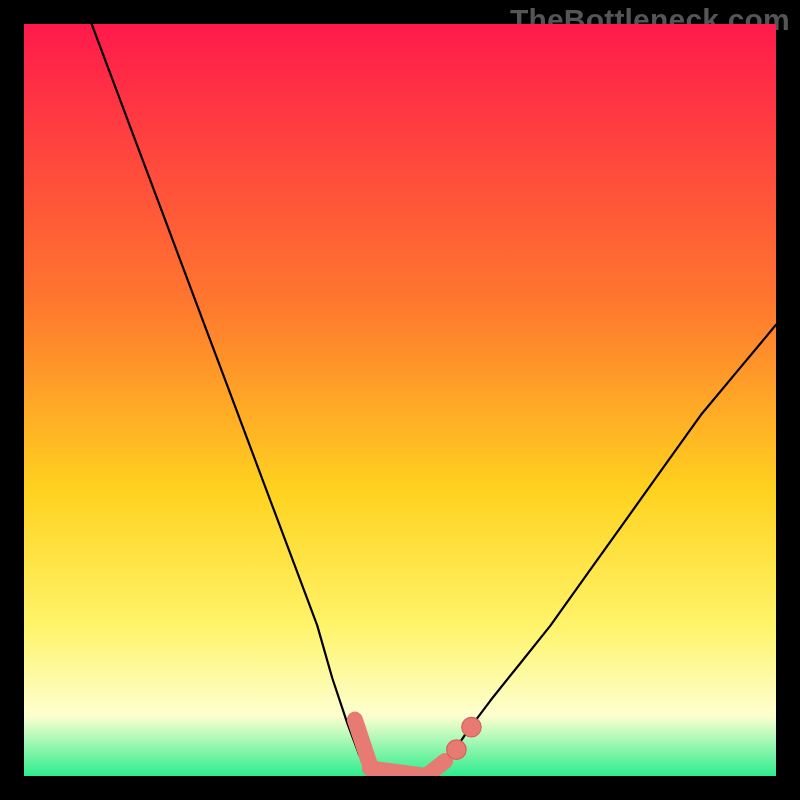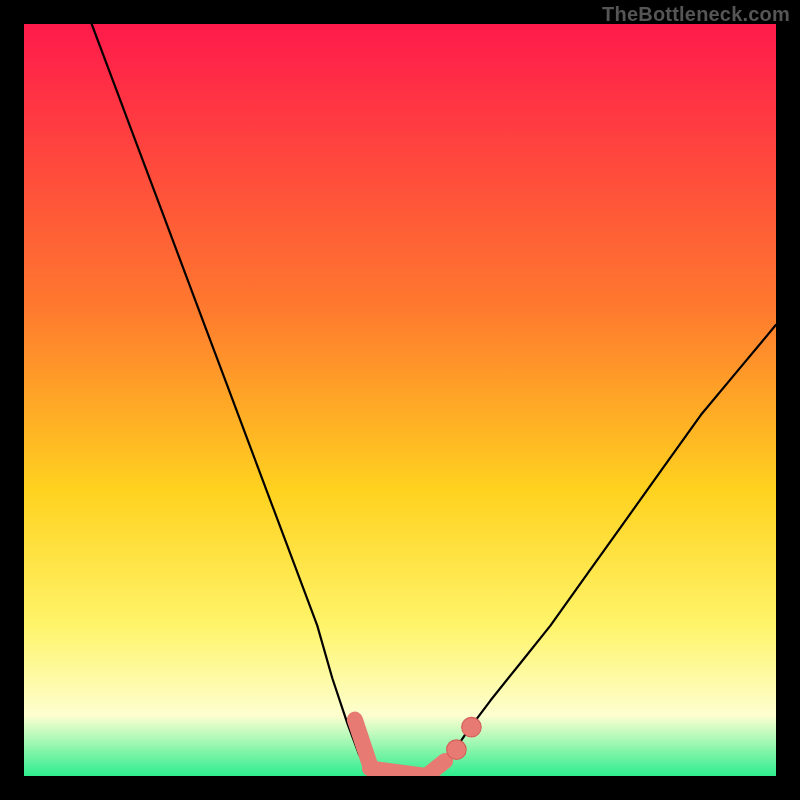--- a/index.html
+++ b/index.html
@@ -24,21 +24,21 @@
     top: 24px;
     left: 24px;
     width: 752px;
     height: 752px;
   }
   .watermark {
     position: absolute;
     top: 3px;
     right: 10px;
     color: #555;
-    font-size: 20px;
+    font-size: 30px;
     font-weight: 600;
     letter-spacing: 0.2px;
   }
 </style>
 </head>
 <body>
 
 <div class="frame">
   <div class="watermark">TheBottleneck.com</div>
   <svg class="plot" viewBox="0 0 100 100" preserveAspectRatio="none">

